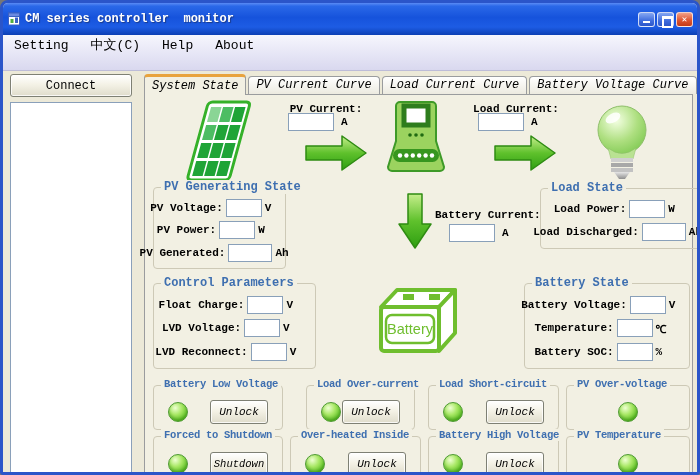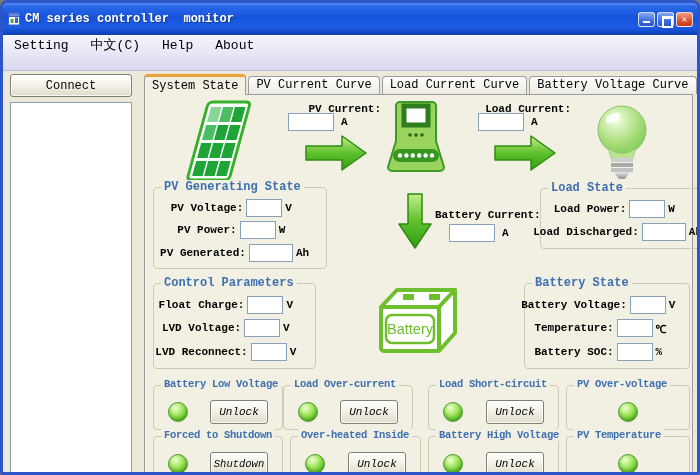--- a/index.html
+++ b/index.html
@@ -27,21 +27,21 @@
 
   .xp-btn { font-family:inherit; font-size:12px; border:1px solid #7E8074; border-radius:3px;
     background:linear-gradient(#FFFFFF,#F4F2E6 45%,#DFDCCB); box-shadow:inset 0 0 0 1px #ffffffcc; cursor:pointer; }
   .connect-btn { position:absolute; left:7px; top:3px; width:122px; height:23px; }
   .listbox { position:absolute; left:7px; top:31px; width:122px; height:386px; background:#fff; border:1px solid #8AA0BA; }
 
   
   .tabstrip { position:absolute; left:141px; top:2px; height:21px; display:flex; align-items:flex-end; z-index:4; }
   .tab { height:18px; line-height:17px; padding:0 7px; margin-right:2px; font-size:12px; white-space:nowrap;
     border:1px solid #9A9C9E; border-bottom:none; border-radius:4px 4px 0 0;
-    background:linear-gradient(#FFFFFF,#ECEAE0); cursor:pointer; }
+    background:linear-gradient(#FFFFFF,#ECEAE0); cursor:pointer;font-style:italic; }
   .tab.active { height:21px; line-height:18px; background:#F2F0E3; border-top:3px solid #E8A33D; margin-bottom:-1px; position:relative; z-index:6; }
   .tabpage { position:absolute; left:141px; top:23px; width:549px; height:396px; border:1px solid #9A9C9E; background:#F2F0E3; z-index:3; }
 
   
   .lbl { font-size:11px; font-weight:bold; white-space:nowrap; }
   .field { background:#fff; border:1px solid #89A0B9; height:18px; font-size:11px; }
   .abs { position:absolute; }
 
   
   .groupbox { position:absolute; border:1px solid #CDC9B6; border-radius:4px; }
@@ -54,21 +54,21 @@
 
   
   .statusbox .gb-title { font-size:10.5px; letter-spacing:-0.3px; }
   .sg-content { display:flex; align-items:center; height:100%; padding:8px 8px 0 14px; }
   .sg-content.centered { justify-content:center; padding-left:8px; }
   .led { width:20px; height:20px; border-radius:50%; flex:none; border:1px solid #4E9A33;
     background:radial-gradient(circle at 35% 28%,#EEFFD2,#A9E866 38%,#66C52B 72%,#3F9A12 100%);
     box-shadow:inset 0 -2px 3px rgba(30,100,10,.35); }
   .sg-btn { margin-left:auto; margin-right:6px; width:58px; height:24px; font-size:11px;font-style:italic; }
 
-  .flow-label-block { position:absolute; text-align:right; }
+  .flow-label-block { position:absolute; text-align:center; }
 </style>
 </head>
 <body>
 
 <svg width="0" height="0" style="position:absolute">
   <defs>
     <linearGradient id="gArrow" x1="0" y1="0" x2="0" y2="1">
       <stop offset="0" stop-color="#C6EE8C"></stop>
         <stop offset="0.5" stop-color="#5FC12C"></stop>
         <stop offset="1" stop-color="#2E9E11"></stop>
@@ -199,21 +199,21 @@
           <circle cx="28" cy="27" r="24" fill="url(#gGlass)" stroke="#8FBF6B"></circle>
           <ellipse cx="19" cy="15" rx="8" ry="4.5" fill="#fff" opacity="0.85" transform="rotate(-28 19 15)"></ellipse>
           <path d="M14,45 Q28,56 42,45 L39,56 H17 Z" fill="#B9E292" stroke="#8FBF6B" stroke-width="0.5"></path>
           <rect x="17" y="55" width="22" height="4" fill="#CFCFCF"></rect>
           <rect x="17" y="60" width="22" height="4" fill="#A8A8A8"></rect>
           <rect x="17" y="65" width="22" height="4" fill="#C2C2C2"></rect>
           <path d="M20,69 H36 L31,76 H25 Z" fill="url(#gBase)"></path>
         </svg>
       </span>
 
-      <div class="groupbox" style="left:8px;top:92px;width:174px;height:82px">
+      <div class="groupbox" style="left:8px;top:92px;width:133px;height:82px">
         <span class="gb-title">PV Generating State</span>
         <div class="gb-rows">
           <div class="vrow">
             <span>PV Voltage:</span>
             <div class="field"></div>
             <span class="unit">V</span>
           </div>
           <div class="vrow">
             <span>PV Power:</span>
             <div class="field"></div>
@@ -309,21 +309,21 @@
         </div>
       </div>
 
       <div class="groupbox statusbox" style="left:8px;top:290px;width:130px;height:45px">
         <span class="gb-title">Battery Low Voltage</span>
         <div class="sg-content">
           <span class="led"></span>
           <button class="xp-btn sg-btn">Unlock</button>
         </div>
       </div>
-      <div class="groupbox statusbox" style="left:138px;top:290px;width:130px;height:45px">
+      <div class="groupbox statusbox" style="left:161px;top:290px;width:109px;height:45px">
         <span class="gb-title">Load Over-current</span>
         <div class="sg-content">
           <span class="led"></span>
           <button class="xp-btn sg-btn">Unlock</button>
         </div>
       </div>
       <div class="groupbox statusbox" style="left:283px;top:290px;width:131px;height:45px">
         <span class="gb-title">Load Short-circuit</span>
         <div class="sg-content">
           <span class="led"></span>

